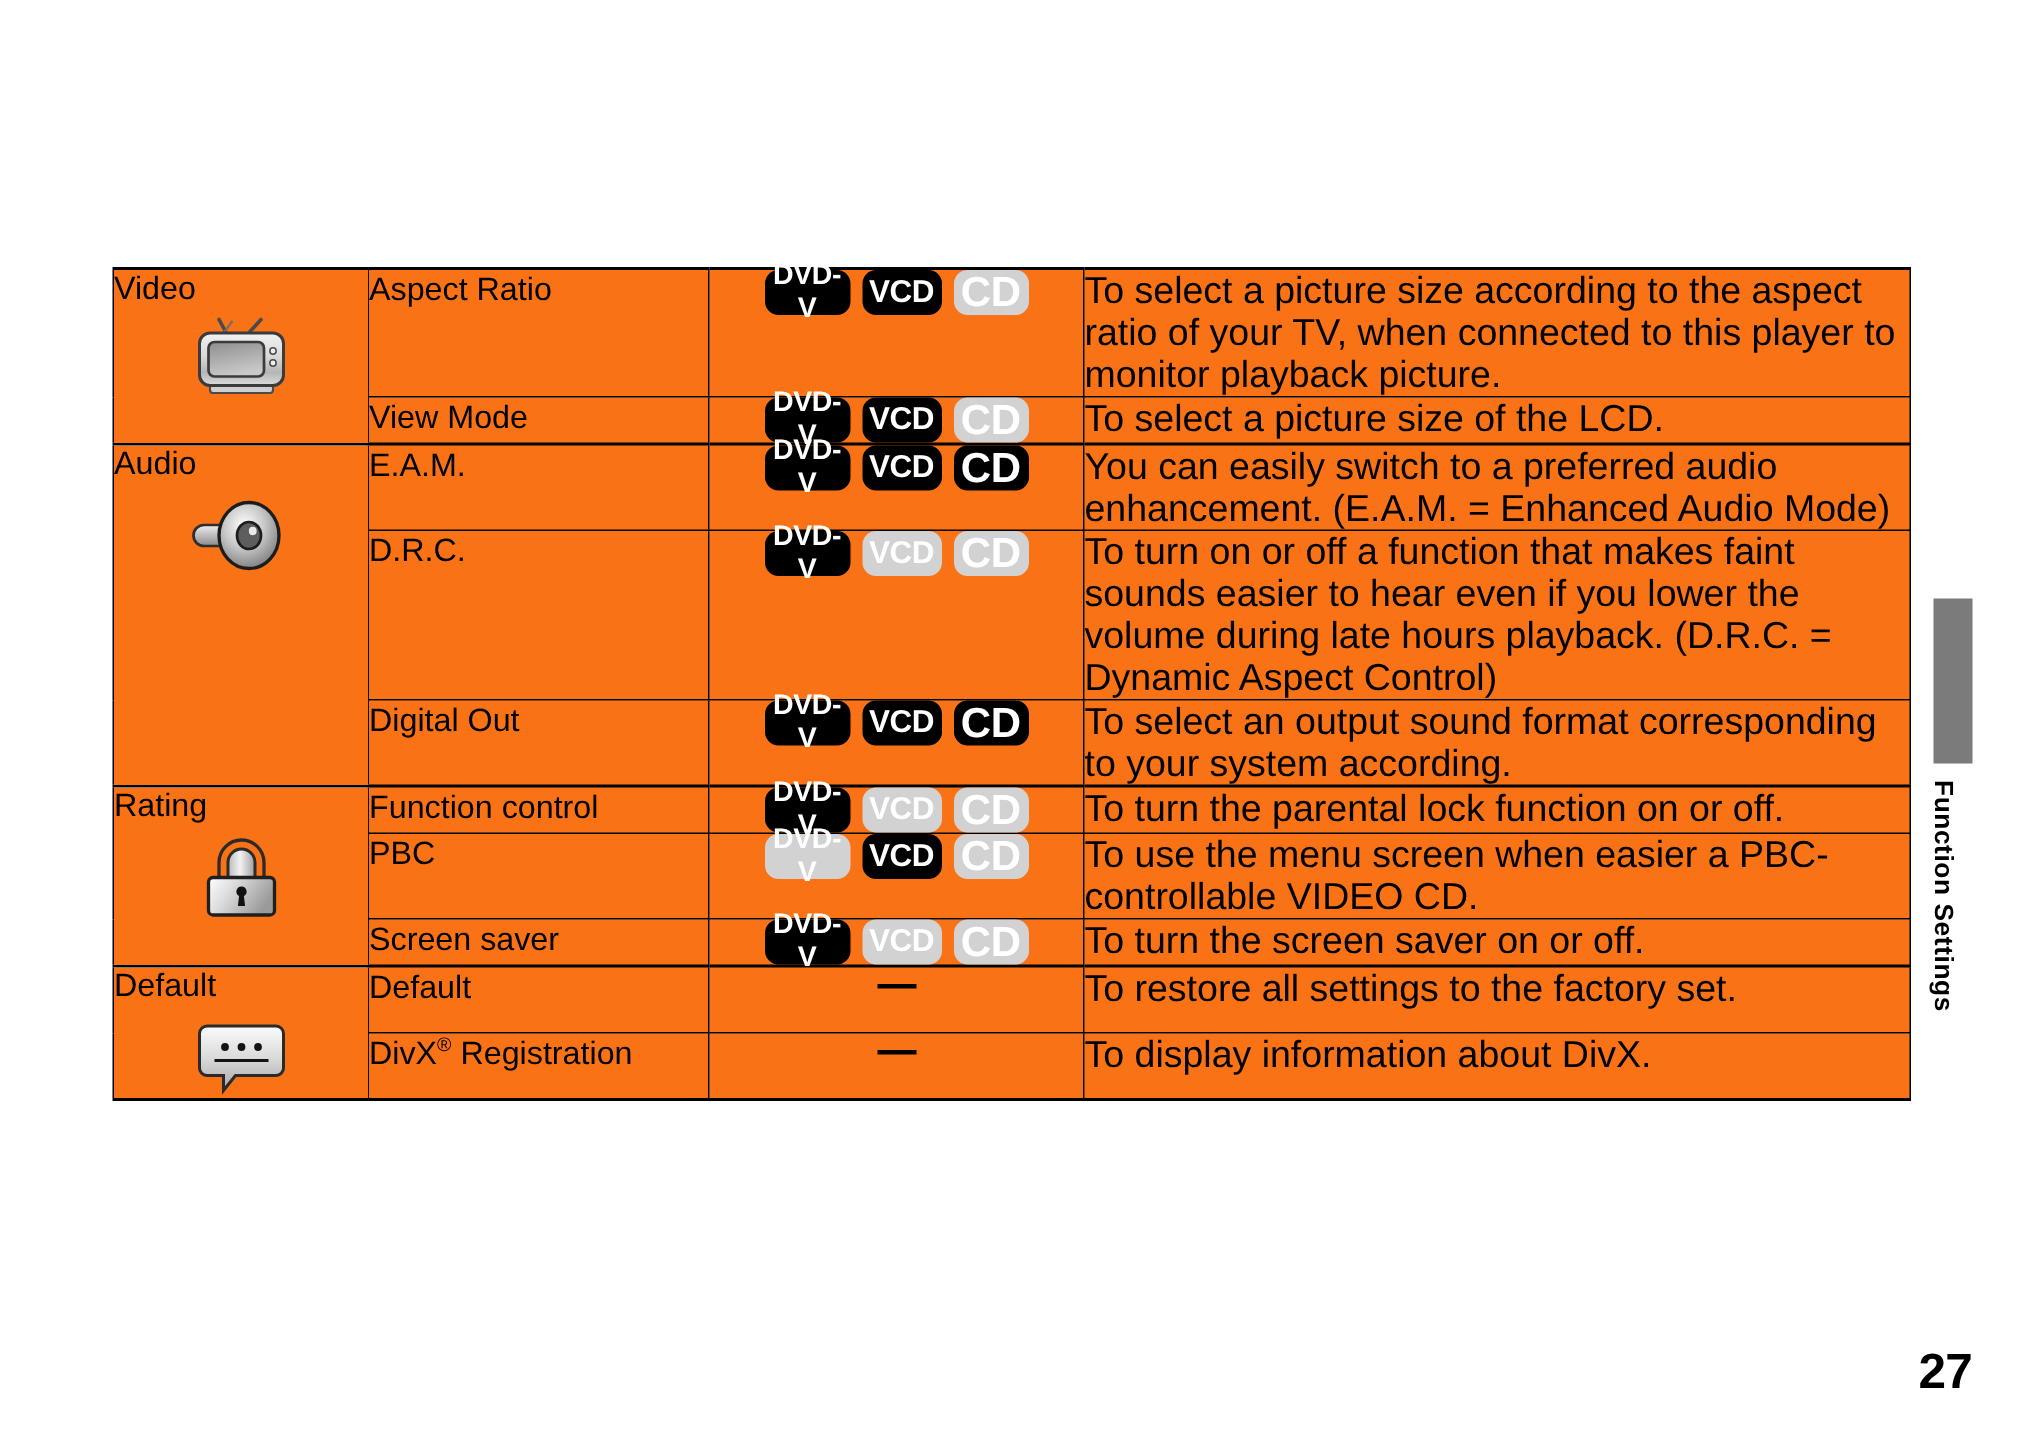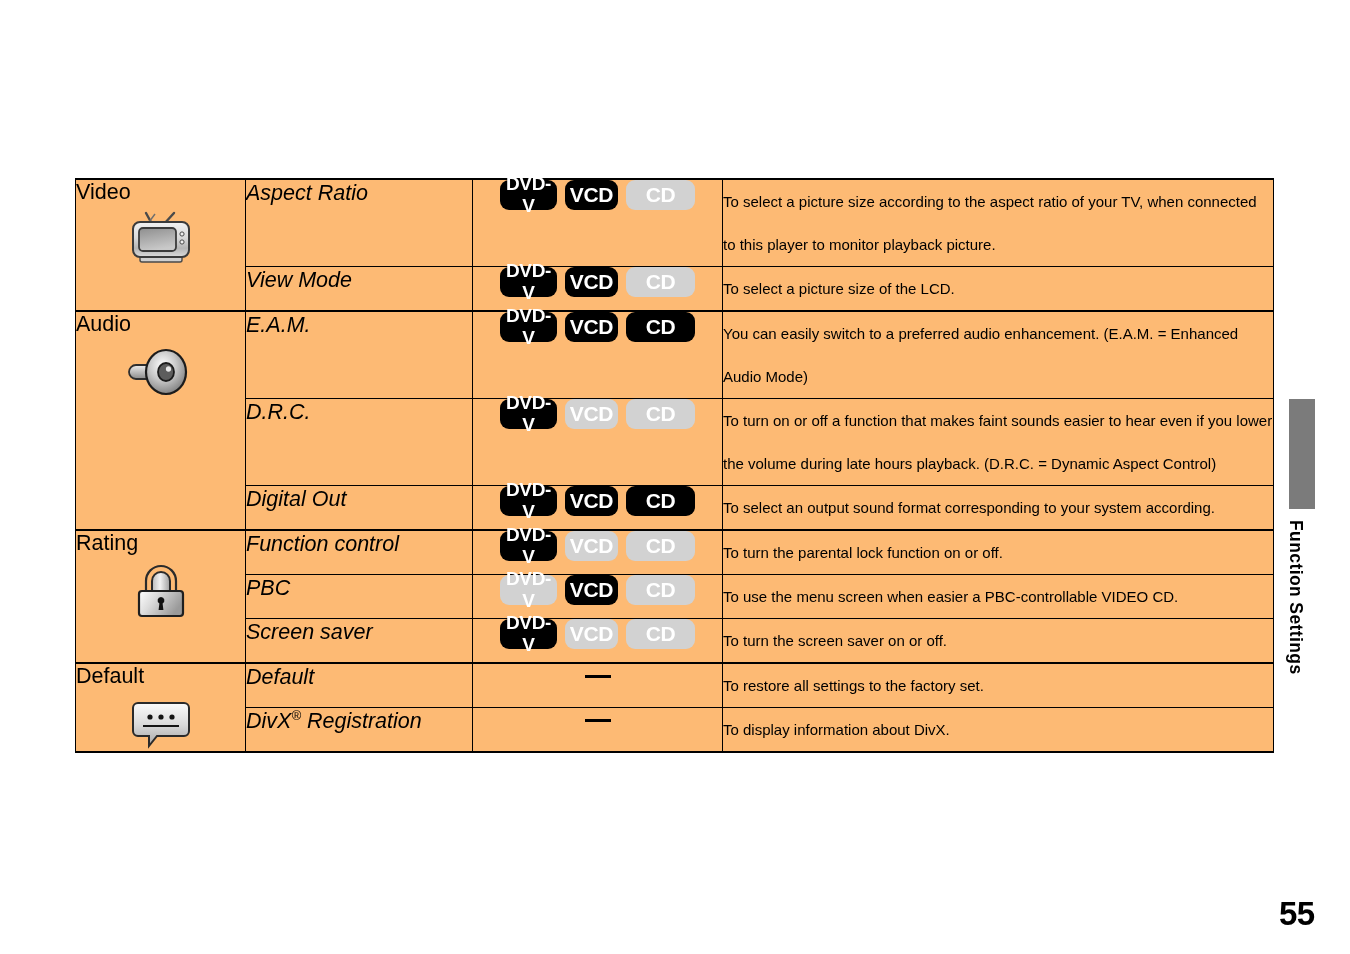--- a/index.html
+++ b/index.html
@@ -6,56 +6,56 @@
   body{width:1350px;height:954px;position:relative;overflow:hidden;
        font-family:"Liberation Sans",sans-serif;color:#000;}
 
   
   .table-wrap{position:absolute;left:75px;top:178px;width:1198px;}
   table.fn{border-collapse:collapse;width:1198px;table-layout:fixed;}
   table.fn td{
     border:1.5px solid #000;
     vertical-align:top;
     padding:0;
-    background:#fdba74;
+    background:#f97316;
   }
   
   col.c-cat{width:170px;}
   col.c-item{width:227px;}
   col.c-disc{width:250px;}
   col.c-desc{width:551px;}
 
   
   tr.sec-start > td{border-top:2.5px solid #000;}
   table.fn{border-top:2.5px solid #000;border-bottom:2.5px solid #000;}
 
   .cat-cell{padding:8px 0 6px 6px;position:relative;}
   .cat-label{font-size:21.5px;line-height:25px;letter-spacing:0px;}
   .cat-icon{margin:6px auto 0 auto;display:block;}
 
-  .item-cell{padding:9px 0 6px 8px;font-size:21.5px;line-height:26px;font-style:italic;}
+  .item-cell{padding:9px 0 6px 8px;font-size:21.5px;line-height:26px;}
   .item-cell .sup{font-size:13px;vertical-align:super;line-height:0;}
 
   .disc-cell{padding:12px 0 6px 0;text-align:center;}
   .disc-row{display:flex;justify-content:center;align-items:center;gap:8px;}
   .badge{
     display:inline-flex;align-items:center;justify-content:center;
     height:30px;border-radius:9px;color:#fff;
     font-weight:bold;font-family:"Liberation Sans",sans-serif;
     letter-spacing:-0.3px;
   }
   .badge.dvd{width:57px;font-size:19px;}
   .badge.vcd{width:53px;font-size:21px;}
-  .badge.cd{width:69px;font-size:21px;}
+  .badge.cd{width:50px;font-size:28px;}
   .badge.on{background:#000;}
   .badge.off{background:#d2d2d2;}
   .dash-cell{padding:26px 0 6px 0;text-align:center;font-size:26px;line-height:20px;}
   .dash{display:inline-block;width:26px;border-top:3px solid #000;height:0;vertical-align:middle;}
 
-  .desc-cell{padding:7px 8px 6px 6px;font-size:15px;line-height:43px;}
+  .desc-cell{padding:7px 8px 6px 6px;font-size:25px;line-height:28px;}
 
   
   .side-tab{
     position:absolute;left:1289px;top:399px;width:26px;height:110px;
     background:#7b7b7b;
   }
   .side-text{
     position:absolute;left:1285px;top:520px;
     font-size:17.5px;font-weight:bold;letter-spacing:0.4px;
     writing-mode:vertical-rl;text-orientation:mixed;
@@ -267,13 +267,13 @@
       </td>
       <td class="desc-cell">To display information about DivX.</td>
     </tr>
 
     </tbody>
   </table>
 </div>
 
 <div class="side-tab"></div>
 <div class="side-text">Function Settings</div>
-<div class="page-num">55</div>
+<div class="page-num">27</div>
 
 </body></html>

